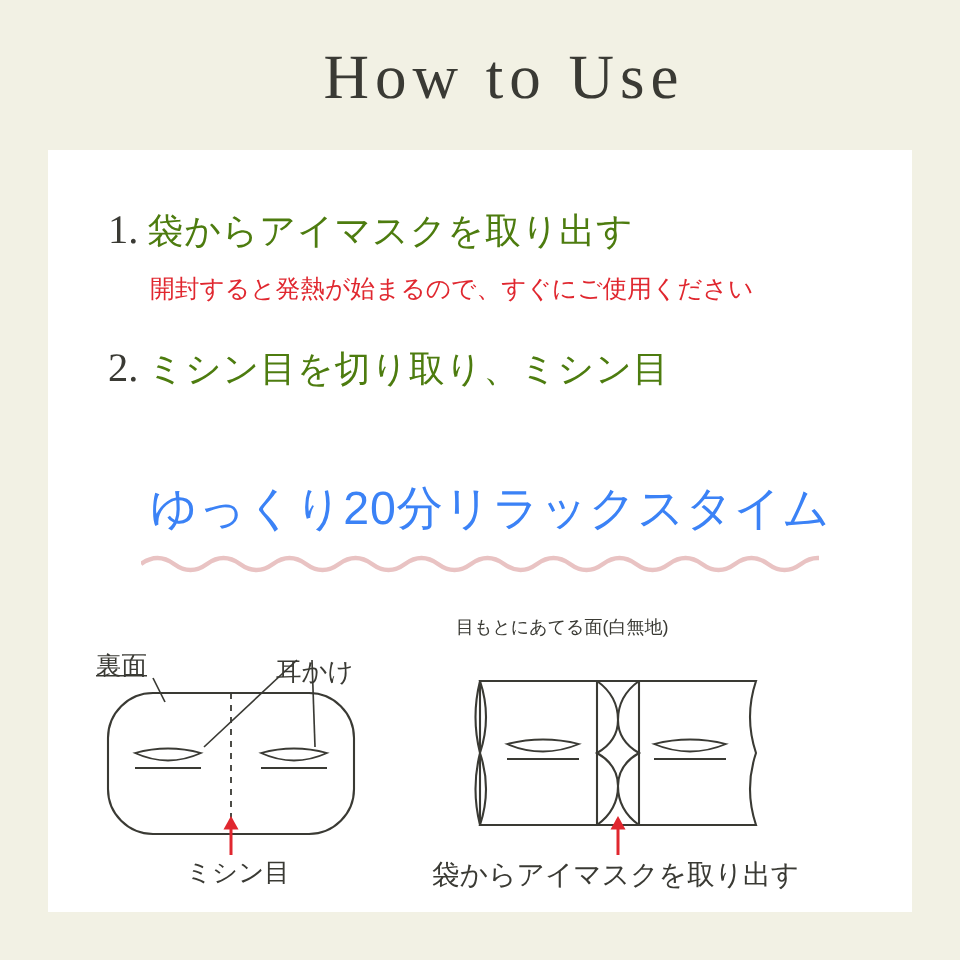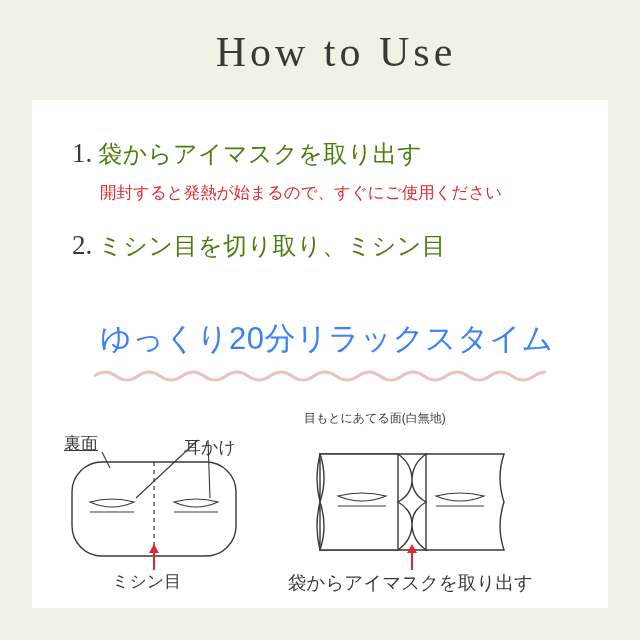--- a/index.html
+++ b/index.html
@@ -113,21 +113,21 @@
     position: absolute;
     font-size: 17px;
     color: #3a3a34;
     white-space: nowrap;
   }
   .dlabel.big {
     font-size: 18px;
   }
   #label-uramen { left: 32px; top: 32px; text-decoration: underline; }
   #label-mimikake { left: 152px; top: 18px; margin-top: 18px; }
-  #label-mishinme { left: 80px; top: 170px; }
+  #label-mishinme { left: 92px; top: 170px; }
   #label-omote { left: 272px; top: 10px; font-size: 12px; text-align: center; }
   #label-kirikomi { left: 256px; top: 170px; font-size: 18.5px; }
   svg.shape { position: absolute; left: 0; top: 0; overflow: visible; }
 </style>
 </head>
 <body>
 
 <div id="page">
 
   <div id="title">How to Use</div>

